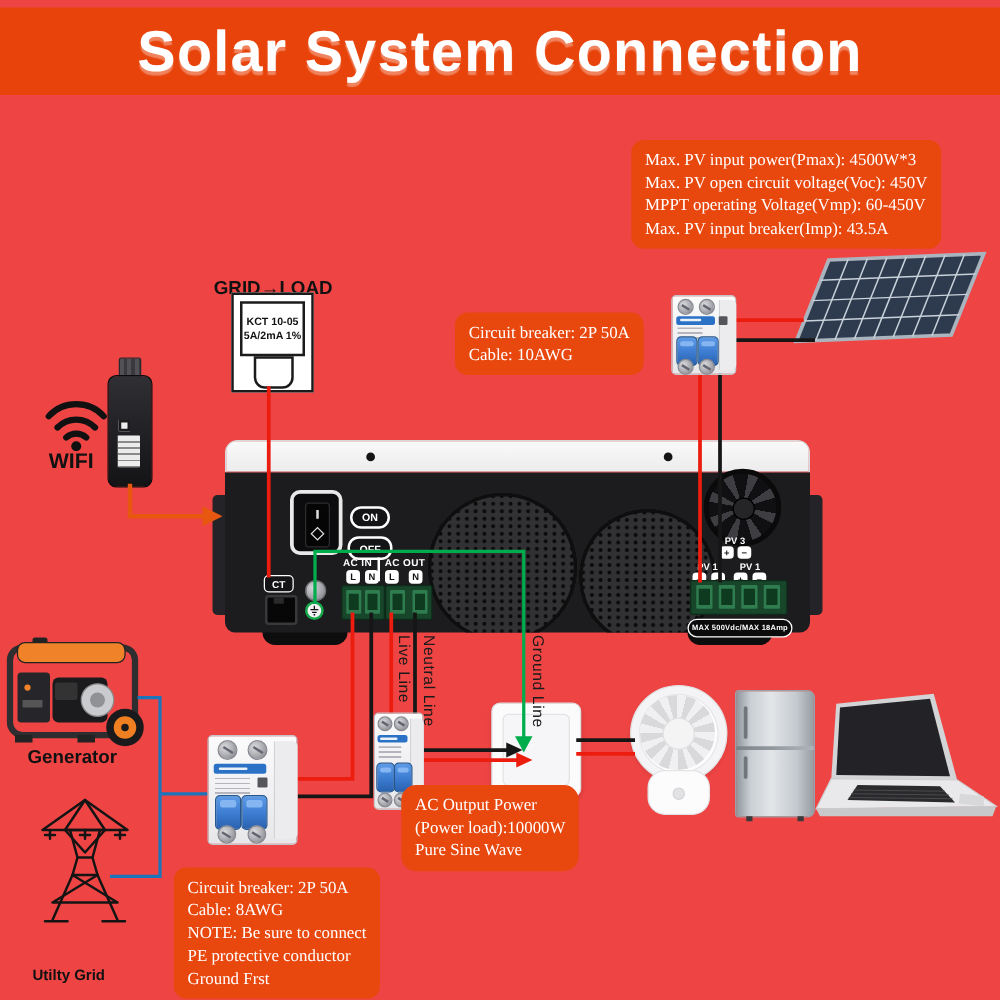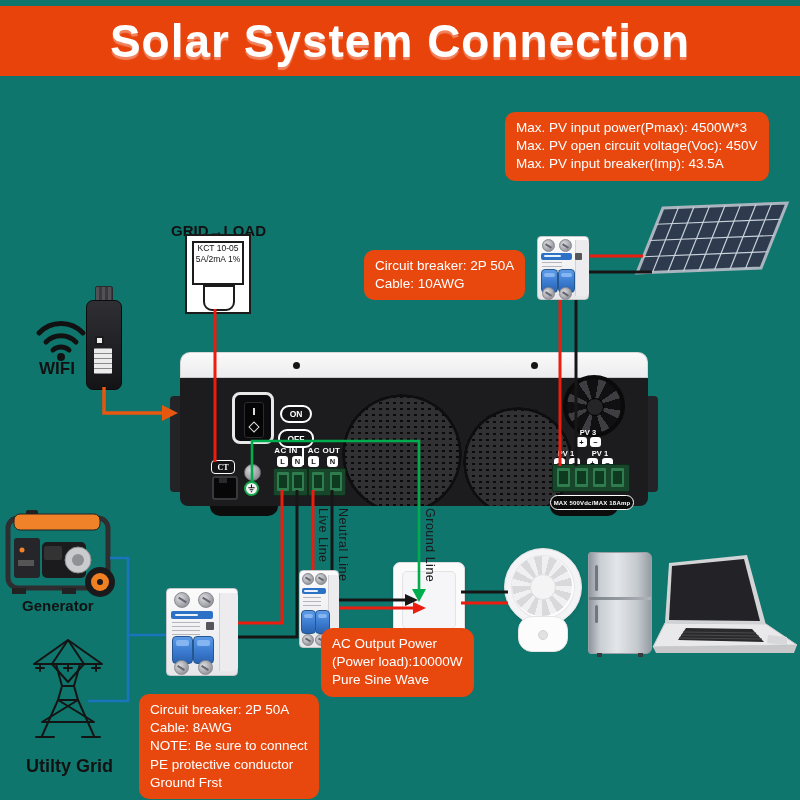--- a/index.html
+++ b/index.html
@@ -1,41 +1,41 @@
 <!DOCTYPE html>
 <html><head>
 <meta charset="utf-8">
 <style>
   html,body{margin:0;padding:0;background:#fff;}
-  .stage{position:relative;width:800px;height:800px;background:#0f766e;overflow:hidden;
+  .stage{position:relative;width:800px;height:800px;background:#ef4444;overflow:hidden;
          font-family:"Liberation Sans",sans-serif;}
 
   
   .banner{position:absolute;left:0;top:6px;width:800px;height:70px;background:#E8430B;
           display:flex;align-items:center;justify-content:center;z-index:10;}
   .banner h1{margin:0;color:#fff;font-size:46px;font-weight:bold;letter-spacing:1px;
              text-shadow:0 3px 1px rgba(255,255,255,.35);}
 
   
   .obox{position:absolute;background:#E8470E;color:#fff;border-radius:10px;
         padding:7px 11px;font-size:13.5px;line-height:1.35;z-index:60;white-space:nowrap;}
-  .obox div{white-space:nowrap;}
+  .obox div{white-space:nowrap;font-family:Liberation Serif, serif;}
   .box-pvspec{left:505px;top:112px;}
   .box-pvbrk{left:364px;top:250px;}
   .box-acin{left:3px;top:446px;font-size:12.6px;}
   .box-acout{left:321px;top:628px;border-radius:12px;}
   .box-acbrk{left:139px;top:694px;}
 
   
   .gridload{position:absolute;left:171px;top:222px;font-size:15px;font-weight:bold;color:#111;z-index:30;}
   .meter{position:absolute;left:185px;top:234px;width:62px;height:76px;border:2px solid #1b1b1b;
          background:#fff;z-index:30;}
   .meter .inner{position:absolute;left:5px;top:5px;width:48px;height:40px;border:2px solid #1b1b1b;
-                display:flex;flex-direction:column;align-items:center;
-                font-size:8.5px;font-weight:normal;color:#111;line-height:1.35;}
+                display:flex;flex-direction:column;align-items:center;justify-content:center;
+                font-size:8.5px;font-weight:bold;color:#111;line-height:1.35;}
   .meter .tab{position:absolute;left:16px;top:49px;width:28px;height:22px;border:2px solid #1b1b1b;
               border-radius:0 0 9px 9px;background:#fff;}
 
   
   .wifi-icon{position:absolute;left:33px;top:311px;z-index:30;}
   .wifi-label{position:absolute;left:39px;top:359px;font-size:17px;font-weight:bold;color:#111;z-index:30;}
   .dongle{position:absolute;left:86px;top:286px;width:34px;height:102px;z-index:30;}
   .dongle .plug{position:absolute;left:9px;top:0;width:16px;height:16px;border-radius:2px 2px 0 0;
                 background:repeating-linear-gradient(90deg,#515156 0 3px,#3A3A3E 3px 6px);border:1px solid #2a2a2e;}
   .dongle .body{position:absolute;left:0;top:14px;width:34px;height:88px;border-radius:7px;
@@ -66,21 +66,21 @@
                  background:#252528;border:1px solid #000;}
   .rocker{position:absolute;left:52px;top:40px;width:42px;height:52px;border:3px solid #E8E8E8;border-radius:8px;
           background:#0C0C0E;box-sizing:border-box;z-index:3;}
   .rocker .sw{position:absolute;left:9px;top:7px;width:18px;height:34px;background:#050506;border:1px solid #2c2c2e;border-radius:3px;}
   .rocker .bar{position:absolute;left:8px;top:5px;width:2px;height:7px;background:#ddd;}
   .rocker .dia{position:absolute;left:5px;top:20px;width:6px;height:6px;border:1px solid #ddd;transform:rotate(45deg);}
   .pill{position:absolute;border:2px solid #fff;border-radius:9px;color:#fff;font-weight:bold;
         display:flex;align-items:center;justify-content:center;z-index:3;background:#141416;}
   .pill.on{left:100px;top:53px;width:28px;height:14px;font-size:8.5px;}
   .pill.off{left:98px;top:77px;width:32px;height:15px;font-size:8.5px;}
-  .pill.ct{left:31px;top:108px;width:22px;height:12px;font-size:8px;border-width:1.5px;border-radius:4px;font-family:Liberation Serif, serif;}
+  .pill.ct{left:31px;top:108px;width:22px;height:12px;font-size:8px;border-width:1.5px;border-radius:4px;}
   .ctport{position:absolute;left:32px;top:124px;width:22px;height:20px;background:#070708;border:2px solid #39393C;
           border-radius:3px;z-index:3;}
   .ctport::after{content:"";position:absolute;left:5px;top:0;width:8px;height:5px;background:#2a2a2c;}
   .screw-gray{position:absolute;left:64px;top:112px;width:15px;height:15px;border-radius:50%;
               background:radial-gradient(circle at 35% 35%,#D6D6D9,#94959B 70%);border:1px solid #6f7076;z-index:3;}
   .screw-gnd{position:absolute;left:64px;top:129px;width:15px;height:15px;border-radius:50%;background:#F2F2F2;
              border:2px solid #17A84B;box-sizing:border-box;z-index:3;display:flex;align-items:center;justify-content:center;}
   .aclabel{position:absolute;top:94px;color:#fff;font-size:8px;font-weight:bold;text-align:center;
            letter-spacing:.3px;z-index:3;}
   .acdivider{position:absolute;left:122px;top:94px;width:1.5px;height:19px;background:#fff;z-index:3;}
@@ -128,21 +128,21 @@
           border:1px solid #9aa0a6;border-radius:3px 6px 6px 3px;}
   .fridge .split{position:absolute;left:0;right:0;top:44%;height:3px;background:linear-gradient(90deg,#7A8187,#AEB4BA);}
   .fridge .h1{position:absolute;left:6px;top:12px;width:3px;height:26px;background:#70767C;border-radius:2px;}
   .fridge .h2{position:absolute;left:6px;top:52px;width:3px;height:18px;background:#70767C;border-radius:2px;}
   .fridge .f1{position:absolute;left:8px;bottom:-4px;width:5px;height:4px;background:#3a3a3c;}
   .fridge .f2{position:absolute;right:8px;bottom:-4px;width:5px;height:4px;background:#3a3a3c;}
   .laptop{position:absolute;left:650px;top:552px;z-index:15;}
   .genwrap{position:absolute;left:4px;top:508px;z-index:10;}
   .genlabel{position:absolute;left:22px;top:597px;font-size:15px;font-weight:bold;color:#111;z-index:10;}
   .towerwrap{position:absolute;left:28px;top:634px;z-index:10;}
-  .towerlabel{position:absolute;left:26px;top:756px;font-size:18px;font-weight:bold;color:#111;z-index:10;}
+  .towerlabel{position:absolute;left:26px;top:773px;font-size:12px;font-weight:bold;color:#111;z-index:10;}
   .panelwrap{position:absolute;left:0;top:0;z-index:10;}
 
   
   .vlabel{position:absolute;writing-mode:vertical-rl;font-size:12.5px;color:#1a1a1a;z-index:45;letter-spacing:.5px;}
   .vl-live{left:316px;top:508px;}
   .vl-neutral{left:336px;top:508px;}
   .vl-ground{left:423px;top:508px;}
 
   
   .wires{position:absolute;left:0;top:0;z-index:40;pointer-events:none;}
@@ -401,20 +401,21 @@
   </svg>
   <div class="towerlabel">Utilty Grid</div>
 
   <div class="vlabel vl-live">Live Line</div>
   <div class="vlabel vl-neutral">Neutral Line</div>
   <div class="vlabel vl-ground">Ground Line</div>
 
   <div class="obox box-pvspec">
     <div>Max. PV input power(Pmax): 4500W*3</div>
     <div>Max. PV open circuit voltage(Voc): 450V</div>
+    <div>MPPT operating Voltage(Vmp): 60-450V</div>
     <div>Max. PV input breaker(Imp): 43.5A</div>
   </div>
   <div class="obox box-pvbrk">
     <div>Circuit breaker: 2P 50A</div>
     <div>Cable: 10AWG</div>
   </div>
   <div class="obox box-acout">
     <div>AC Output Power</div>
     <div>(Power load):10000W</div>
     <div>Pure Sine Wave</div>

